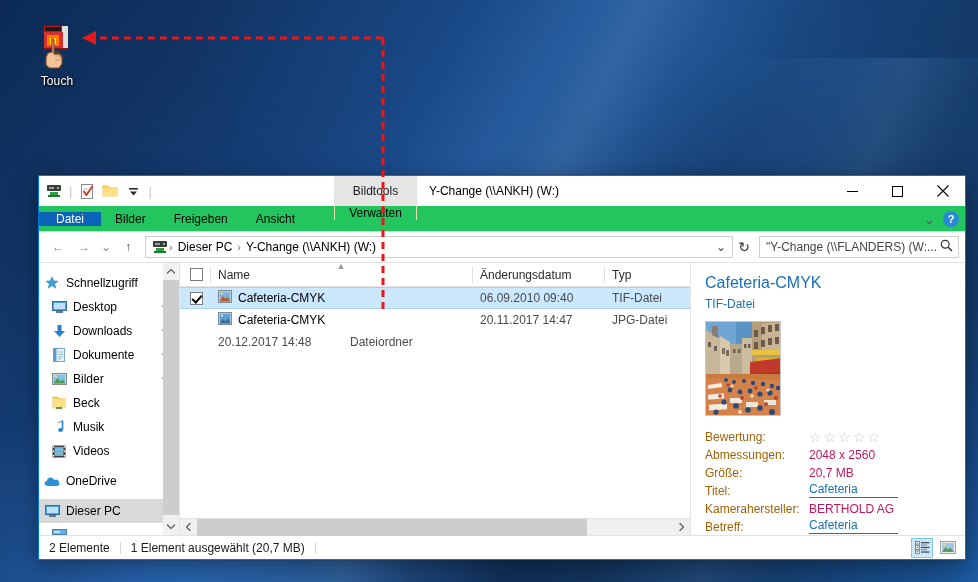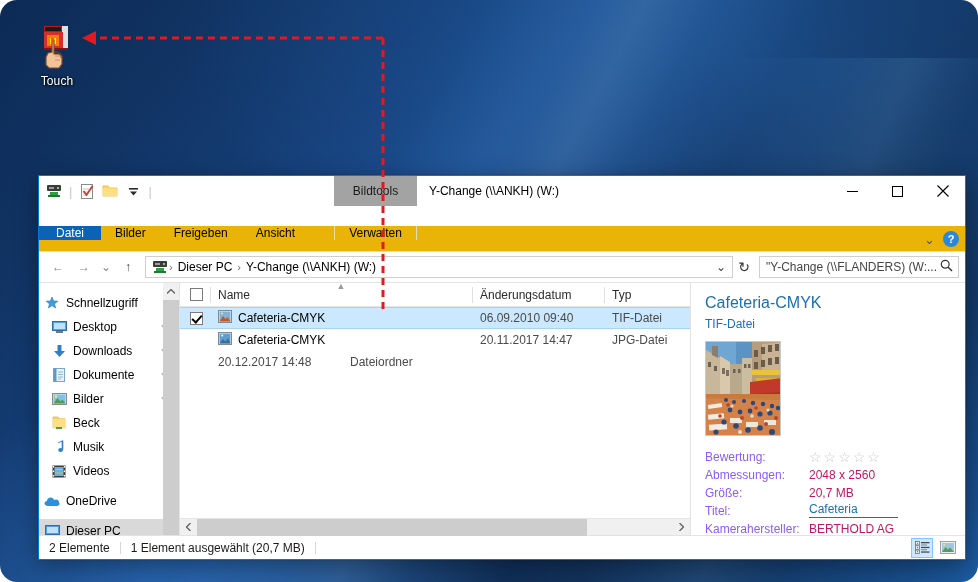--- a/index.html
+++ b/index.html
@@ -20,21 +20,20 @@
         #113464 16%,
         #16407a 30%,
         #1d4f92 42%,
         #1a4784 50%,
         #123462 60%,
         #0e2b51 72%,
         #113765 84%,
         #19508f 96%,
         #1d5ca3 100%);
     overflow: hidden;
-    border-radius: 17px;
   }
   
   #desktop::before {
     content:"";
     position:absolute; left:-10%; top:-30%;
     width:130%; height:130%;
     background: linear-gradient(118deg,
       rgba(255,255,255,0) 40%,
       rgba(120,190,255,0.10) 47%,
       rgba(160,215,255,0.16) 50%,
@@ -92,32 +91,32 @@
   }
 
   
   .titlebar { height: 30px; display:flex; align-items:stretch; background:#fff; position:relative; }
   .qat { display:flex; align-items:center; padding-left: 5px; gap: 3px; }
   .qat .sep { color:#c8c8c8; margin: 0 2px; font-size: 13px; }
   .qat-btn { width:20px; height:20px; display:flex; align-items:center; justify-content:center; }
   .ctx-tab-wrap { position:absolute; left: 295px; top:0; width: 83px; height: 30px; }
   .ctx-tab {
     width: 83px; height: 30px;
-    background: #a3a3a3;
+    background: #e5e5e5;
     display:flex; align-items:center; justify-content:center;
     font-size: 12px; color:#1a1a1a;
   }
   .win-title { position:absolute; left: 390px; top: 0; height: 30px;
                display:flex; align-items:center; font-size: 12px; color:#000; }
   .win-btns { position:absolute; right:0; top:0; display:flex; height: 30px; }
   .win-btn { width: 45px; height: 30px; display:flex; align-items:center; justify-content:center; }
 
   
-  .tabrow { height: 26px; display:flex; align-items:flex-start; background:#eab308;
-            border-bottom: 1px solid #dcdcdc; position: relative; margin-top: 20px; }
+  .tabrow { height: 26px; display:flex; align-items:center; background:#22c55e;
+            border-bottom: 1px solid #dcdcdc; position: relative; }
   .tab { padding: 0 14px; display:flex; align-items:center; font-size:12px; color:#000; }
   .tab.file { background:#0b63b8; color:#fff; padding: 0 17px; }
   .tab.ctx  { position:absolute; left:295px; top:0; width:83px; justify-content:center;
               padding:0; border-left:1px solid #e0dfae; border-right:1px solid #e0dfae; }
   .ribbon-right { position:absolute; right:6px; top:0; height:26px; display:flex; align-items:center; gap:8px; }
   .help-circle { width:16px; height:16px; border-radius:50%; background:#2b88d8; color:#fff;
                  font-size:11px; display:flex; align-items:center; justify-content:center; font-weight:bold; }
 
   
   .addrrow { height: 30px; display:flex; align-items:center; gap:0; padding: 0 6px; background:#fff; }
@@ -194,21 +193,21 @@
   .hs-track { flex:1; height:17px; position:relative; }
   .hs-thumb { position:absolute; top:0; height:17px; background:#cdcdcd; }
 
   
   .detailpane { width: 275px; background:#fff; border-left:1px solid #e3e3e3; padding: 10px 14px 0 14px; }
   .dp-title { font-size: 16px; color:#1a6fb5; line-height: 20px; }
   .dp-sub { font-size: 12px; color:#1a6fb5; margin-top: 4px; }
   .dp-thumb { width: 76px; height: 95px; margin-top: 10px; border:1px solid #c8c8c8; overflow:hidden; position:relative; background:#7aa7c8; }
   .dp-props { margin-top: 12px; font-size: 12px; }
   .dp-row { display:flex; align-items:flex-start; line-height: 18px; }
-  .dp-key { width: 104px; color:#8b5cf6; flex:0 0 104px; }
+  .dp-key { width: 104px; color:#a16207; flex:0 0 104px; }
   .dp-val { color:#be185d; }
   .dp-val.link { color:#1a6fb5; border-bottom:1px solid #1a6fb5; padding-right:40px; display:inline-block; line-height:15px; }
   .stars { display:flex; gap:2px; color:#c9c9c9; font-size:14px; line-height:18px; }
 
   
   .statusbar {
     height: 24px; border-top:1px solid #e3e3e3; background:#fff;
     display:flex; align-items:center; padding-left: 10px; font-size:12px; color:#1a1a1a;
   }
   .sb-sep { width:1px; height:12px; background:#d6d6d6; margin: 0 10px; }

